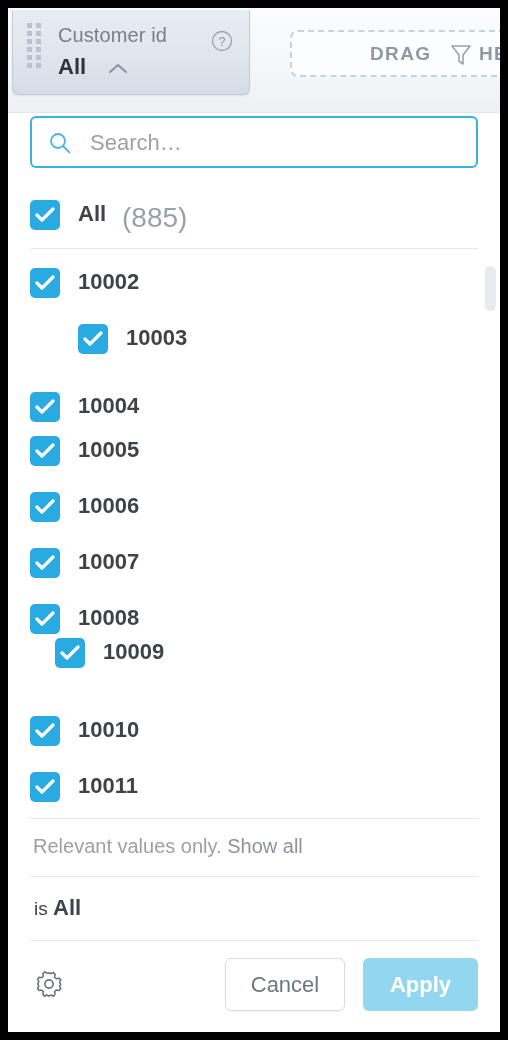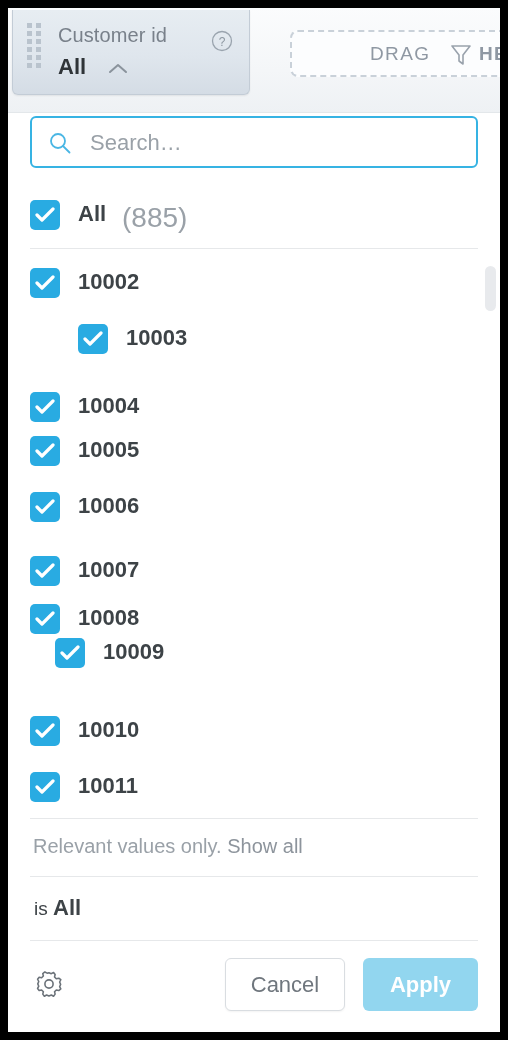--- a/index.html
+++ b/index.html
@@ -115,21 +115,21 @@
     border: 2px dashed #c9d1d9;
     border-radius: 8px;
     background: #fcfdfe;
     box-sizing: border-box;
   }
   .dropzone-label {
     position: absolute;
     left: 78px;
     top: 11px;
     font-size: 19px;
-    font-weight: normal;
+    font-weight: bold;
     letter-spacing: 1.4px;
     color: #8f98a3;
     white-space: nowrap;
   }
   .funnel-icon {
     position: absolute;
     left: 158px;
     top: 11px;
     width: 22px; height: 24px;
   }
@@ -402,21 +402,21 @@
           <span class="row-label">10005</span>
         </div>
         <div class="row" style="top: 306px;">
           <span class="cb">
             <svg width="20" height="16" viewBox="0 0 20 16">
               <polyline points="2,8 7,13 18,2" fill="none" stroke="#ffffff" stroke-width="3.2" stroke-linecap="round" stroke-linejoin="round"></polyline>
             </svg>
           </span>
           <span class="row-label">10006</span>
         </div>
-        <div class="row" style="top: 370px; padding-left: 16px;">
+        <div class="row" style="top: 362px; padding-left: 16px;">
           <span class="cb">
             <svg width="20" height="16" viewBox="0 0 20 16">
               <polyline points="2,8 7,13 18,2" fill="none" stroke="#ffffff" stroke-width="3.2" stroke-linecap="round" stroke-linejoin="round"></polyline>
             </svg>
           </span>
           <span class="row-label">10007</span>
         </div>
         <div class="row" style="top: 418px;">
           <span class="cb">
             <svg width="20" height="16" viewBox="0 0 20 16">

